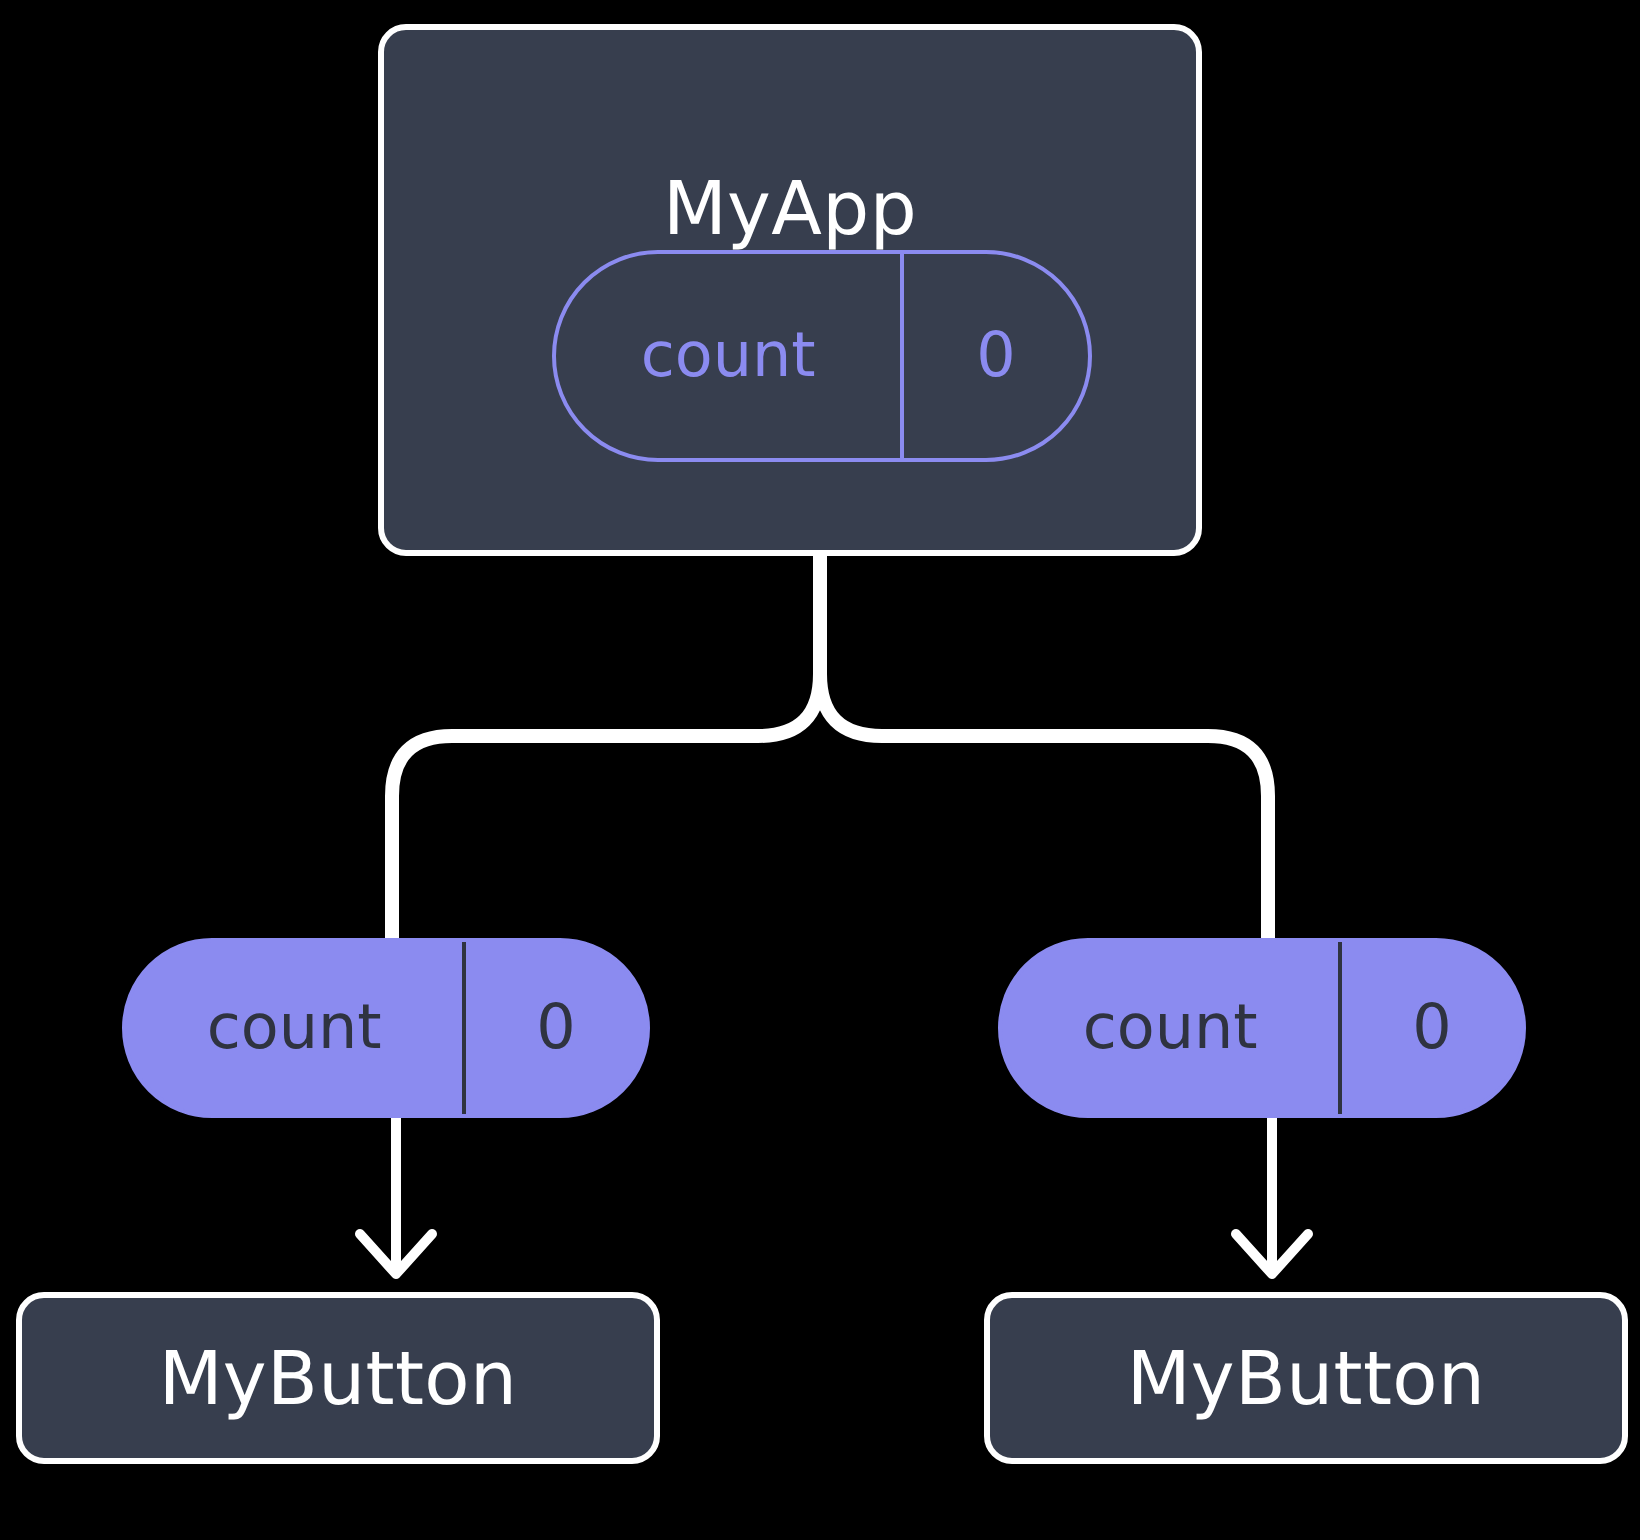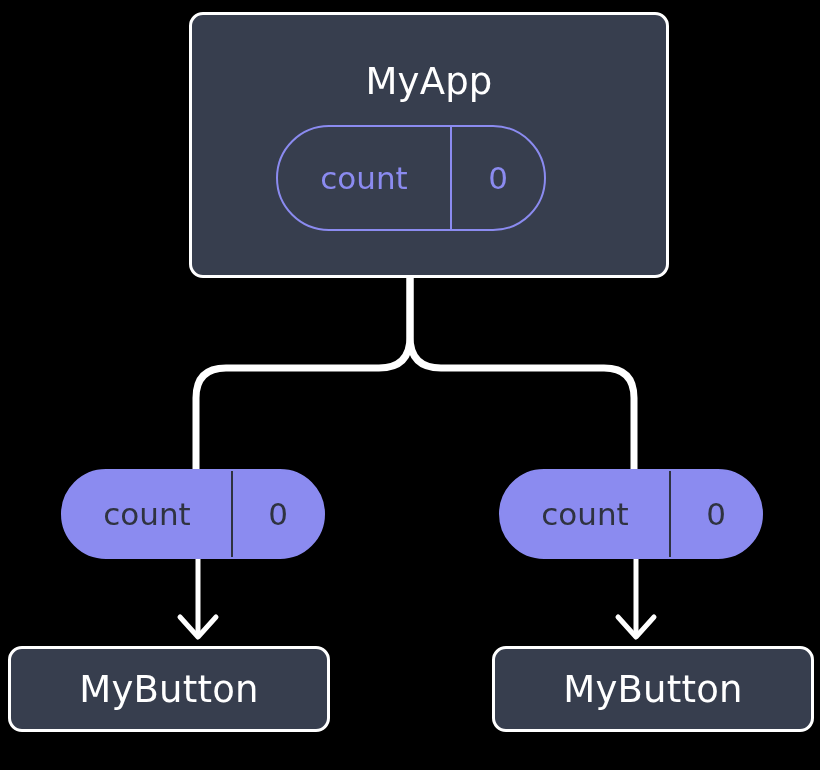--- a/index.html
+++ b/index.html
@@ -42,23 +42,23 @@
     font-size: 37px;
     line-height: 1;
     letter-spacing: 0.2px;
     white-space: nowrap;
   }
 
   
   #root-node {
     left: 189px;
     top: 12px;
-    width: 480px;
+    width: 412px;
     height: 266px;
-    padding-top: 48px;
+    padding-top: 71px;
   }
   #root-node .component-title { margin-bottom: 32px; }
 
   
   .leaf-node {
     height: 86px;
     justify-content: center;
   }
   #leaf-left  { left: 8px;   top: 646px; width: 322px; }
   #leaf-right { left: 492px; top: 646px; width: 322px; }

